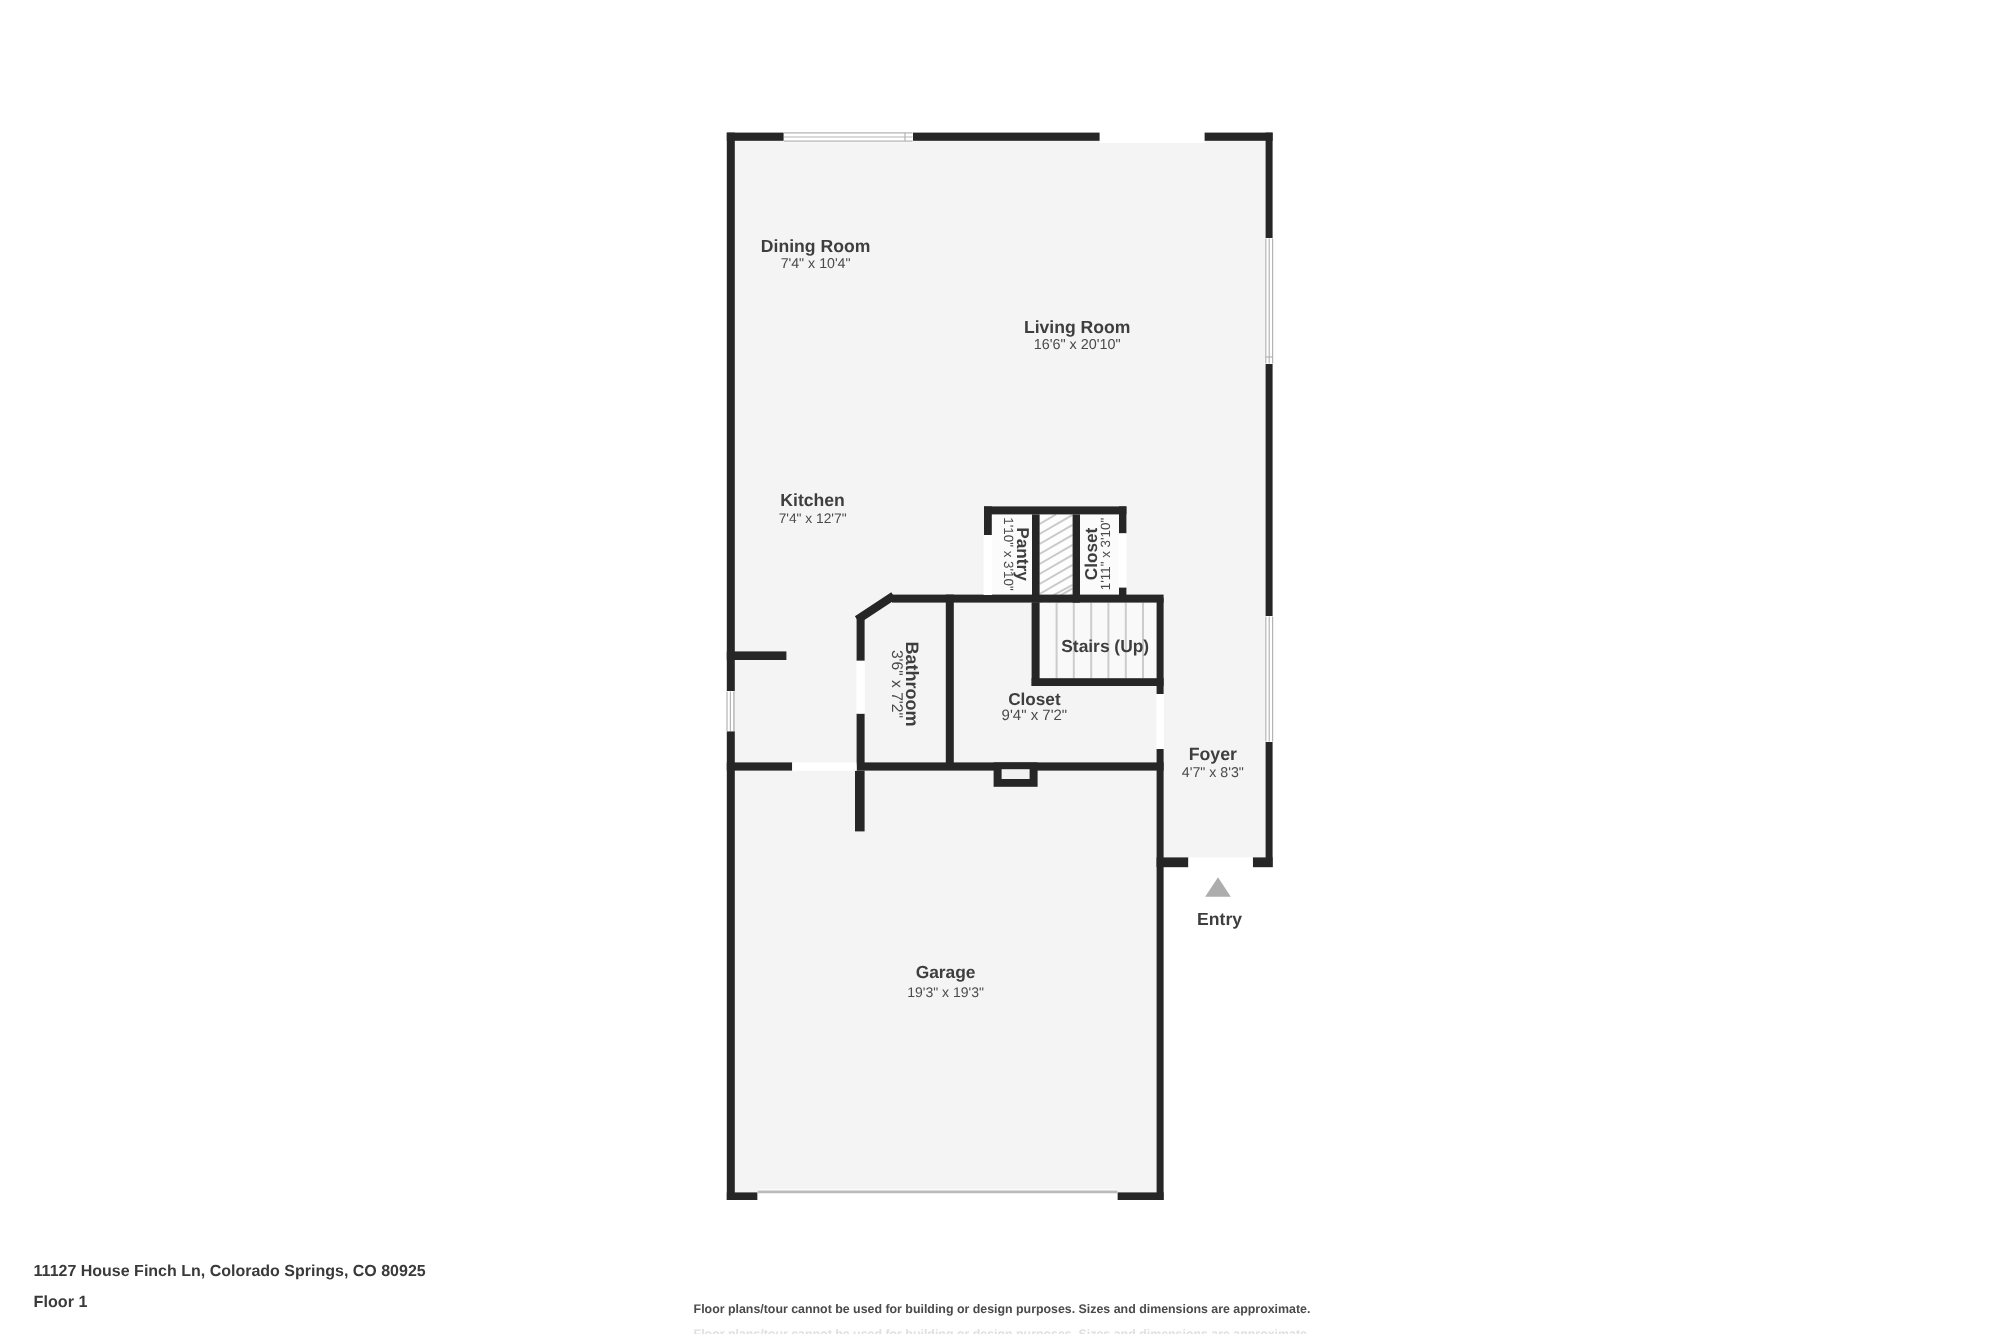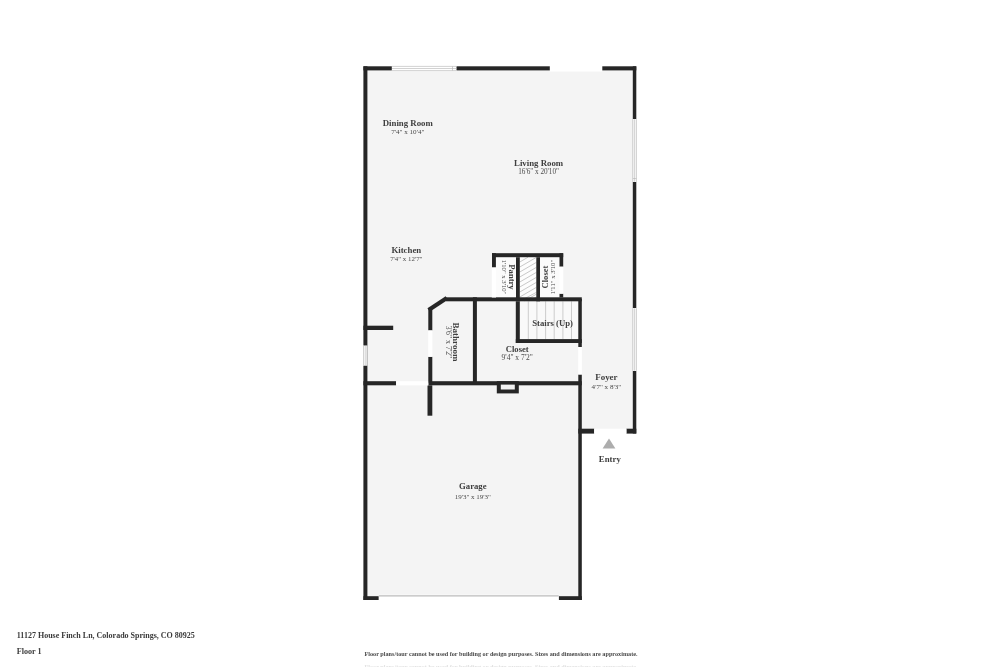--- a/index.html
+++ b/index.html
@@ -1,17 +1,17 @@
 <!DOCTYPE html>
 <html><head>
 <meta charset="utf-8">
 <style>
   html,body{margin:0;padding:0;background:#ffffff;}
   #page{position:relative;width:1000px;height:667px;background:#ffffff;overflow:hidden;
-        font-family:Liberation Serif, serif;}
+        font-family:Liberation Sans, sans-serif;}
   svg{position:absolute;left:0;top:0;}
 </style>
 </head>
 <body>
 <div id="page">
 <svg width="1000" height="667" viewBox="0 0 1000 667">
 
   <polygon points="365,68 635,68 635,431 580,431 580,598 365,598" fill="#f4f4f4"></polygon>
 
   <rect x="494" y="256" width="23" height="42" fill="#fbfbfb"></rect>

